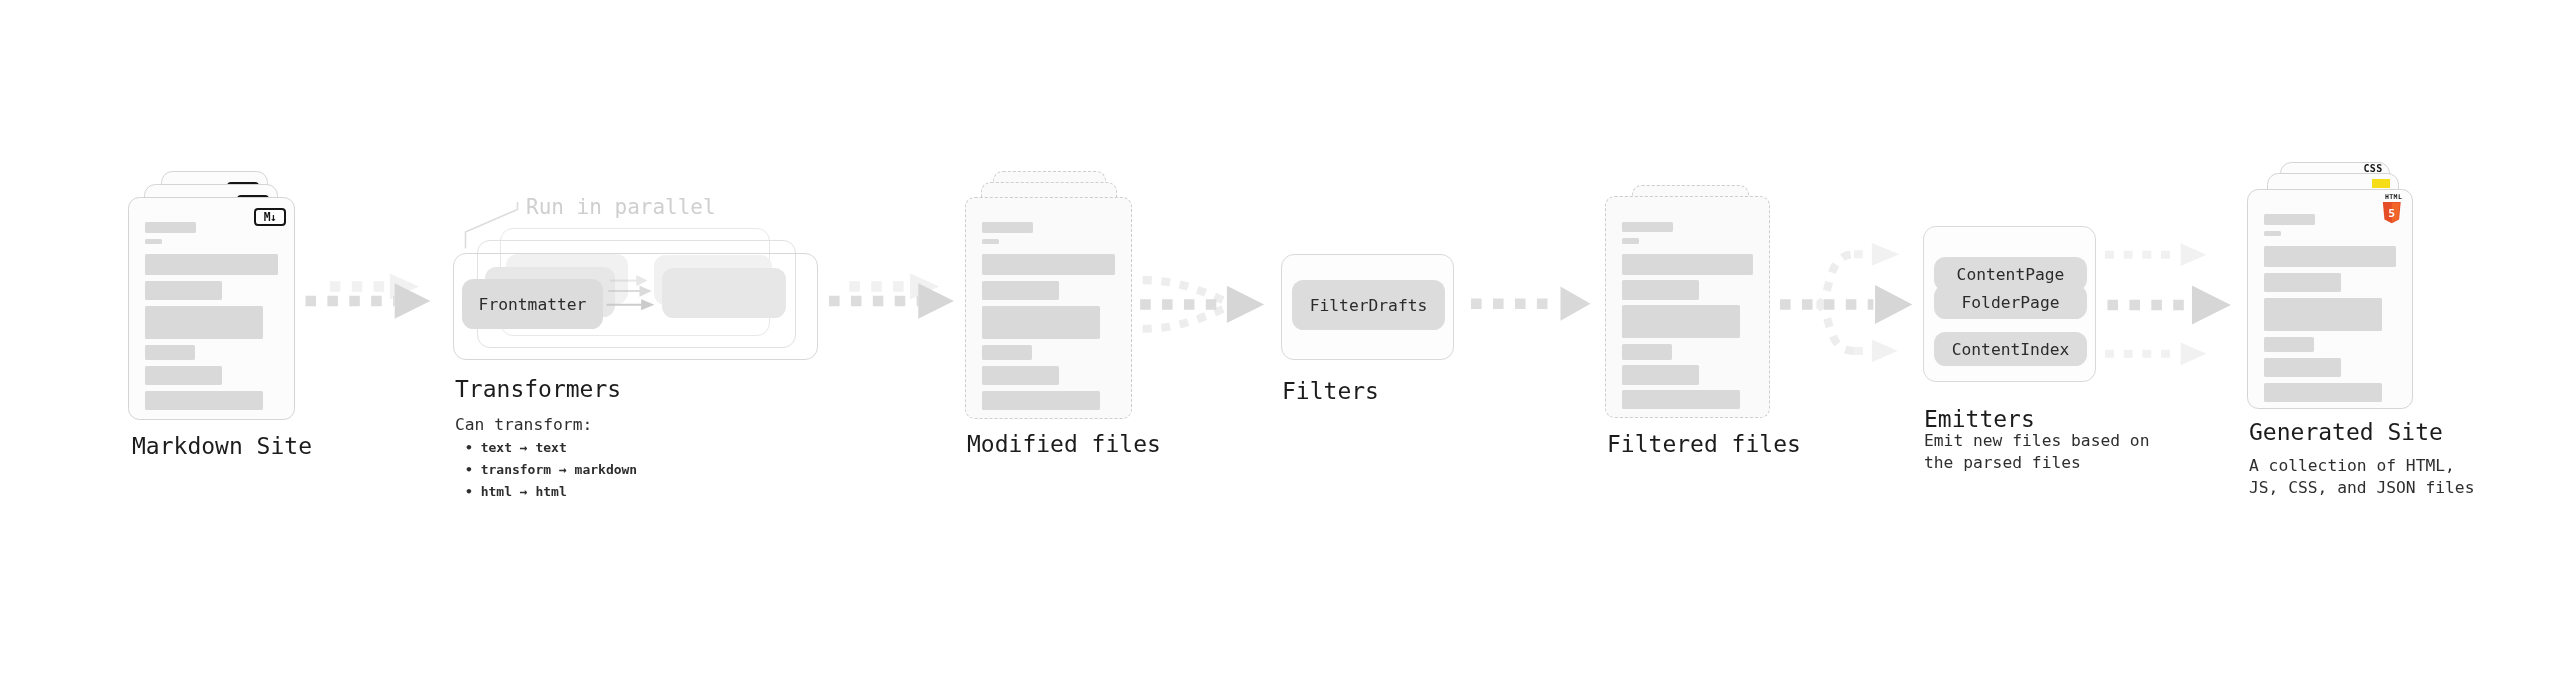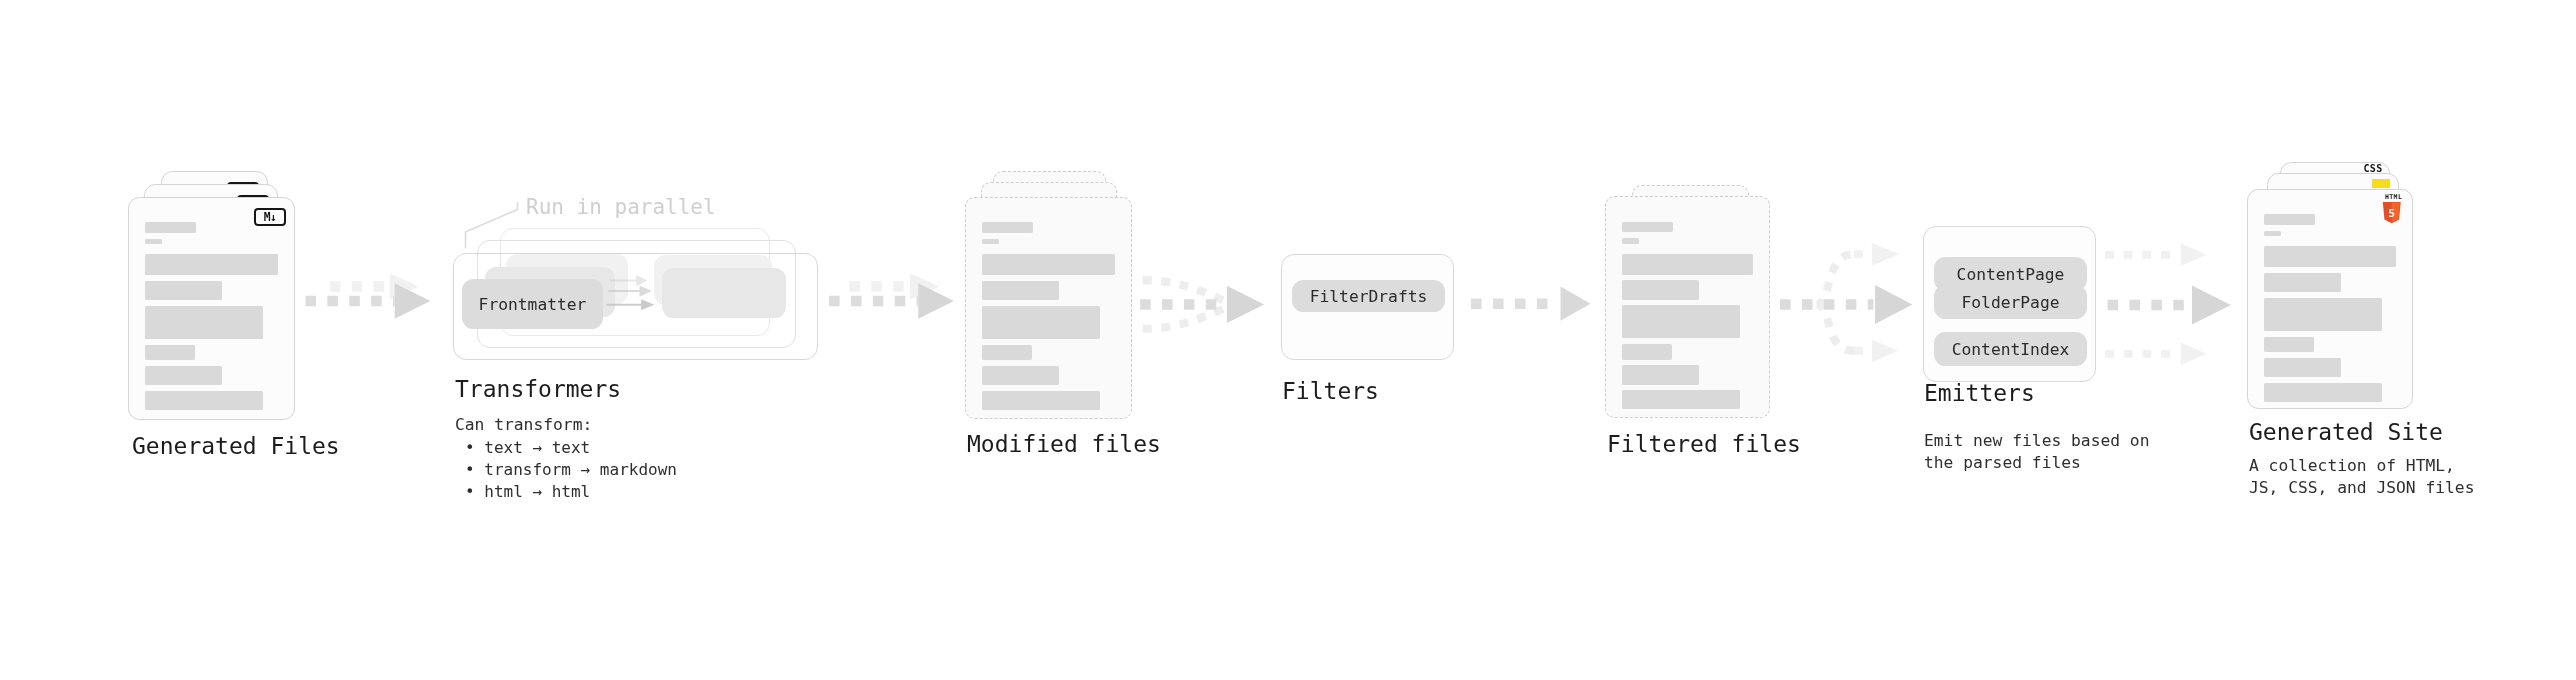--- a/index.html
+++ b/index.html
@@ -57,21 +57,21 @@
   
   .panel {
     position:absolute; box-sizing:border-box;
     background:#fdfdfd; border:1.6px solid #d9d9d9; border-radius:13px;
   }
   
   .tf-rect { position:absolute; box-sizing:border-box; border-radius:13px; border:1.6px solid #e0e0e0; background:transparent; }
 
   .stage-title { position:absolute; font-size:23px; color:#1c1c1c; white-space:nowrap; }
   .stage-sub   { position:absolute; font-size:16.3px; color:#2e2e2e; line-height:22px; white-space:pre-line; }
-  .bullet-line { font-size:16px; color:#2e2e2e; line-height:22px; white-space:nowrap; }
+  .bullet-line { font-size:13px; color:#2e2e2e; line-height:22px; white-space:nowrap;font-weight:bold; }
   .annotation  { position:absolute; font-size:21px; color:#cfcfcf; white-space:nowrap; }
 
   
   .css-badge { position:absolute; top:3.3px; right:5.7px; width:19.5px; text-align:center; }
   .css-badge .css-txt { font-size:10px; font-weight:bold; color:#151515; line-height:6.5px; letter-spacing:0.4px; }
   .css-badge .css-bar { height:3.3px; width:18px; margin:0.8px auto 0; background:var(--accent-css,#2962F1); border-radius:0.8px; }
   .js-badge  { position:absolute; top:4.9px; right:8.1px; width:18px; height:9px; background:var(--accent-js,#F5DE19); }
   .html5-badge { position:absolute; top:4.1px; right:9.8px; width:21px; text-align:right; }
   .html5-badge .html-txt { font-size:6.5px; font-weight:bold; color:#151515; line-height:7.3px; letter-spacing:0.4px; }
 
@@ -96,21 +96,21 @@
           <div class="bar b2"></div>
           <div class="bar b3"></div>
           <div class="bar b4"></div>
         <div class="bar b5"></div>
           <div class="bar b6"></div>
           <div class="bar b7"></div>
           <div class="bar b8"></div>
       </div>
     </div>
   </div>
-  <div class="stage-title" style="left:132px; top:433px;">Generated Files</div>
+  <div class="stage-title" style="left:132px; top:433px;">Markdown Site</div>
 
   <svg class="abs" style="left:299px; top:270px;" width="150" height="62" viewBox="0 0 185 76">
     <line x1="38" y1="20" x2="112" y2="20" stroke="#f1f1f1" stroke-width="13" stroke-dasharray="13 14"></line>
     <polygon points="112,4 148,20 112,36" fill="#f1f1f1"></polygon>
     <line x1="8" y1="38" x2="118" y2="38" stroke="#dcdcdc" stroke-width="13" stroke-dasharray="13 14"></line>
     <polygon points="118,16 162,38 118,60" fill="#d6d6d6"></polygon>
   </svg>
 
   <svg class="abs" style="left:459px; top:198px;" width="65" height="52" viewBox="0 0 80 64">
     <polyline points="8,62 8,42 72,14 72,5" fill="none" stroke="#dcdcdc" stroke-width="2"></polyline>
@@ -179,21 +179,21 @@
   <div class="stage-title" style="left:967px; top:431px;">Modified files</div>
 
   <svg class="abs" style="left:1136px; top:268px;" width="138" height="77" viewBox="0 0 170 95">
     <path d="M 8,15 C 45,15 72,24 108,40" fill="none" stroke="#ededed" stroke-width="10" stroke-dasharray="11 12"></path>
     <path d="M 8,75 C 45,75 72,66 108,50" fill="none" stroke="#ededed" stroke-width="10" stroke-dasharray="11 12"></path>
     <line x1="5" y1="45" x2="108" y2="45" stroke="#dcdcdc" stroke-width="13" stroke-dasharray="13 14"></line>
     <polygon points="112,22 158,45 112,68" fill="#d6d6d6"></polygon>
   </svg>
 
   <div class="panel" style="left:1281px; top:254px; width:173px; height:106px;"></div>
-  <div class="chip" style="left:1292px; top:280px; width:153px; height:32px;">FilterDrafts</div>
+  <div class="chip" style="left:1292px; top:280px; width:153px; height:50px;">FilterDrafts</div>
   <div class="stage-title" style="left:1282px; top:378px;">Filters</div>
 
   <svg class="abs" style="left:1467px; top:280px;" width="126" height="49" viewBox="0 0 155 60">
     <line x1="5" y1="29" x2="112" y2="29" stroke="#dedede" stroke-width="13" stroke-dasharray="13 14"></line>
     <polygon points="115,8 152,29 115,50" fill="#d9d9d9"></polygon>
   </svg>
 
   <div class="abs" style="left:1605px; top:185px; width:165px; height:233px;">
     <div class="dashed-card" style="left:27px; top:0; width:117px; height:222px;"></div>
     <div class="dashed-card" style="left:0; top:11.4px; width:165px; height:222px;">
@@ -219,21 +219,21 @@
     <line x1="96" y1="139" x2="116" y2="139" stroke="#f1f1f1" stroke-width="10" stroke-dasharray="11 12"></line>
     <polygon points="118,125 150,139 118,153" fill="#f1f1f1"></polygon>
     <line x1="5" y1="82" x2="120" y2="82" stroke="#dcdcdc" stroke-width="13" stroke-dasharray="13 14"></line>
     <polygon points="122,58 168,82 122,106" fill="#d6d6d6"></polygon>
   </svg>
 
   <div class="panel" style="left:1923px; top:226px; width:173px; height:156px;"></div>
   <div class="chip" style="left:1934px; top:238px; width:153px; height:34px;margin-top:19px;">ContentPage</div>
   <div class="chip" style="left:1934px; top:285px; width:153px; height:34px;">FolderPage</div>
   <div class="chip" style="left:1934px; top:332px; width:153px; height:34px;">ContentIndex</div>
-  <div class="stage-title" style="left:1924px; top:380px;text-align:center;">Emitters</div>
+  <div class="stage-title" style="left:1924px; top:406px;text-align:center;">Emitters</div>
   <div class="stage-sub" style="left:1924px; top:430px;">Emit new files based on
 the parsed files</div>
 
   <svg class="abs" style="left:2101px; top:236px;" width="138" height="130" viewBox="0 0 170 160">
     <line x1="5" y1="23" x2="95" y2="23" stroke="#f1f1f1" stroke-width="10" stroke-dasharray="11 12"></line>
     <polygon points="98,9 130,23 98,37" fill="#f1f1f1"></polygon>
     <line x1="8" y1="85" x2="110" y2="85" stroke="#dcdcdc" stroke-width="13" stroke-dasharray="13 14"></line>
     <polygon points="112,61 160,85 112,109" fill="#d6d6d6"></polygon>
     <line x1="5" y1="145" x2="95" y2="145" stroke="#f1f1f1" stroke-width="10" stroke-dasharray="11 12"></line>
     <polygon points="98,131 130,145 98,159" fill="#f1f1f1"></polygon>

